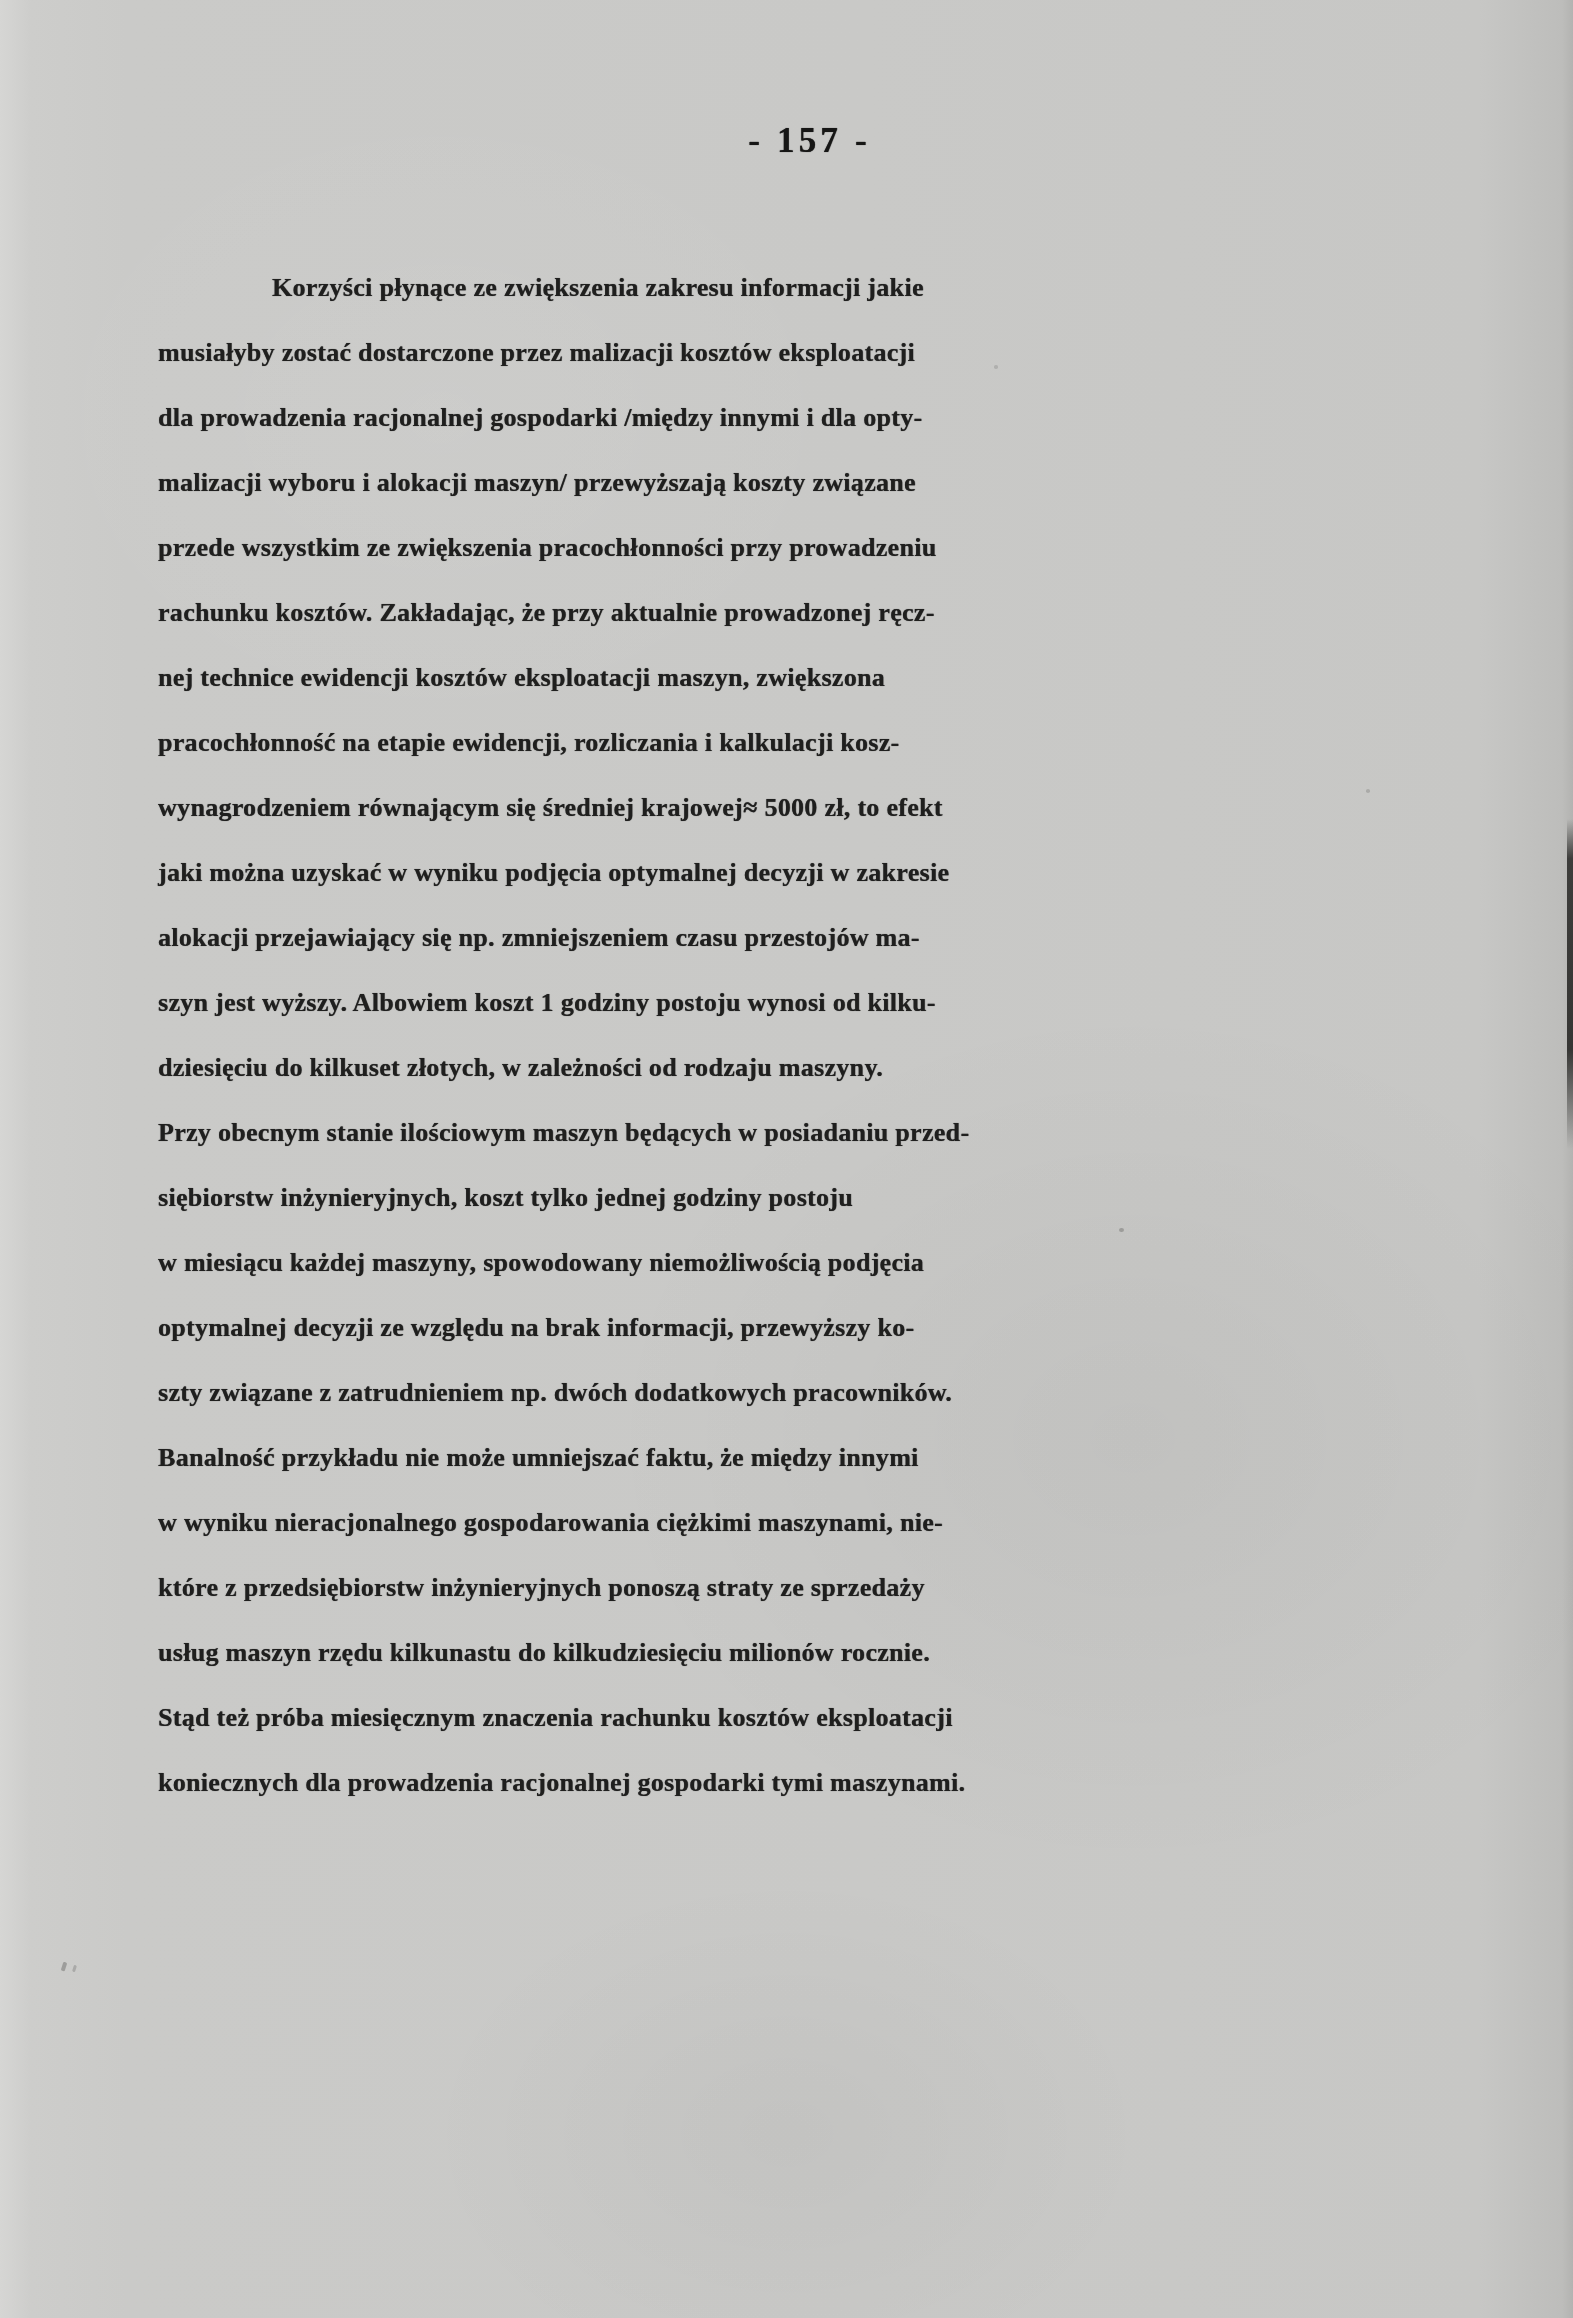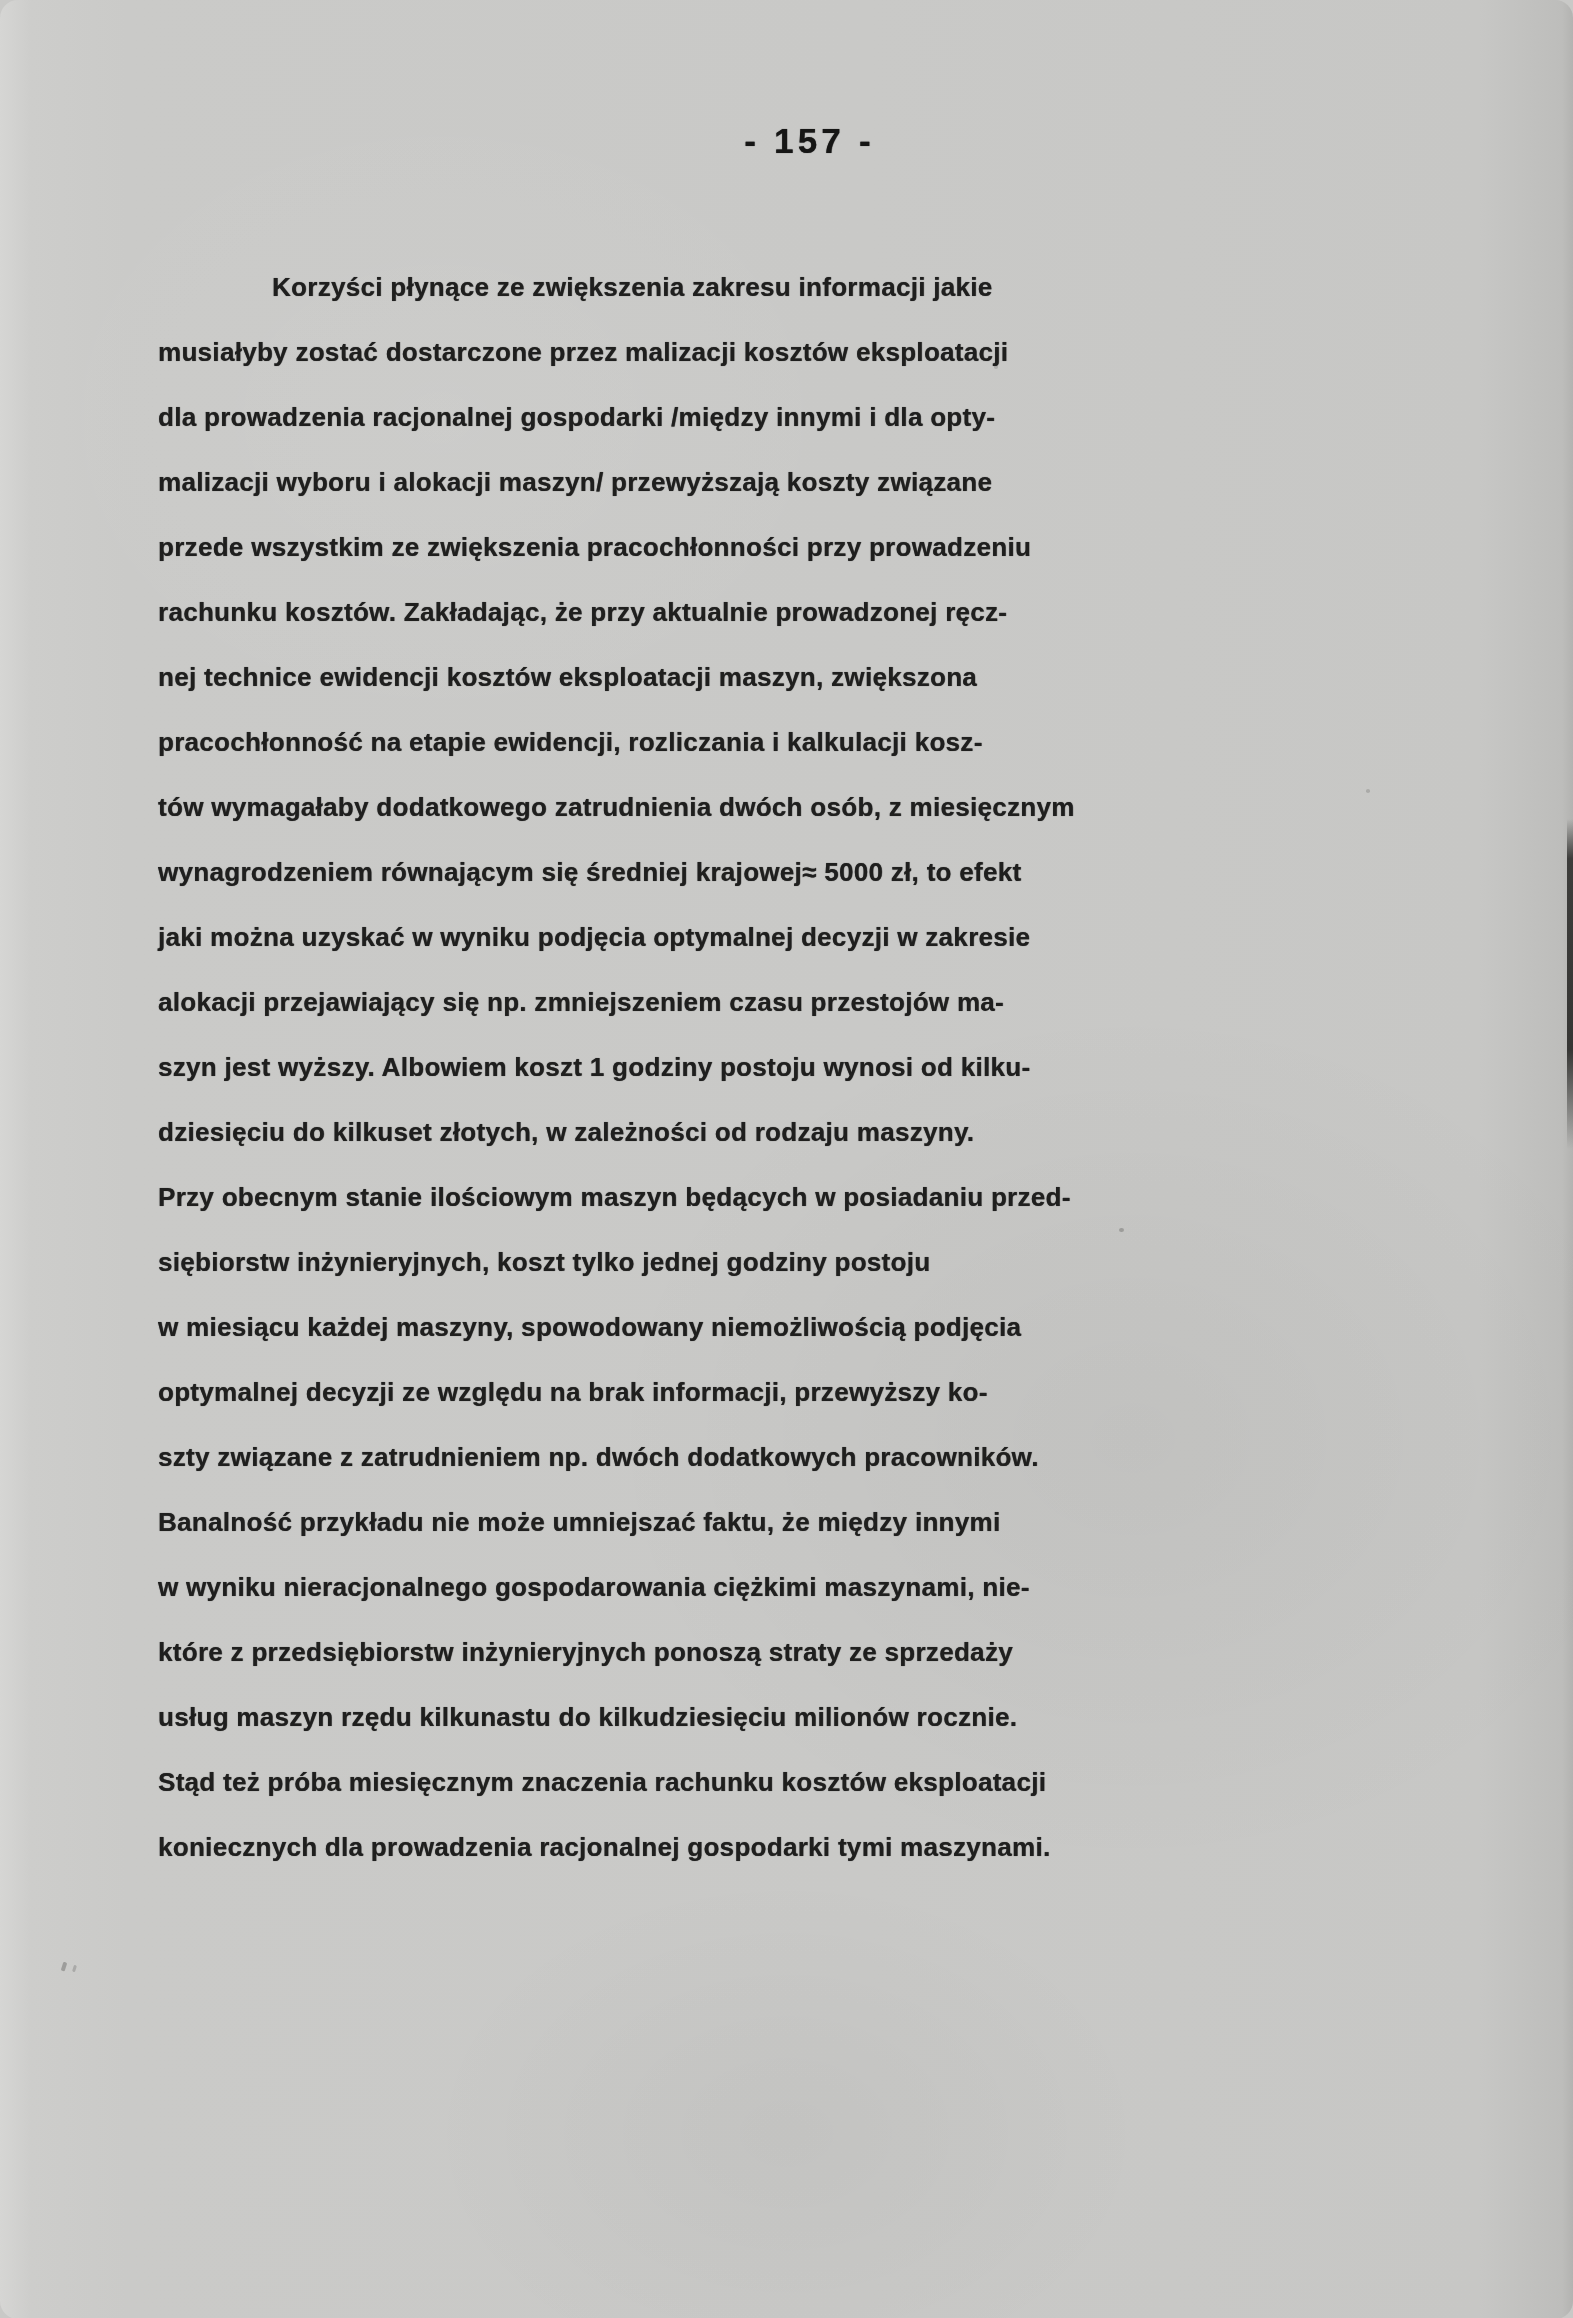--- a/index.html
+++ b/index.html
@@ -11,23 +11,22 @@
     position: relative;
     width: 1573px;
     height: 2319px;
     overflow: hidden;
     background-image:
       radial-gradient(ellipse 631px 491px at 28% 18%, rgba(255,255,255,0.05), rgba(255,255,255,0) 70%),
       radial-gradient(ellipse 771px 631px at 72% 62%, rgba(0,0,0,0.035), rgba(0,0,0,0) 70%),
       radial-gradient(ellipse 491px 351px at 50% 92%, rgba(0,0,0,0.03), rgba(0,0,0,0) 75%),
       linear-gradient(90deg, #d6d6d4 0%, #cdcdcb 2%, #cacac8 8%, #c9c9c7 55%, #c7c7c5 94%, #bdbdbb 99.3%, #b3b3b1 100%),
       linear-gradient(180deg, #cccccb 0%, #c9c9c7 10%, #c9c9c7 88%, #c5c5c3 100%);
-    font-family: Liberation Sans, sans-serif;
+    font-family: Liberation Serif, serif;
     color: #1d1d1c;
-    border-radius: 18px;
   }
   .page-number {
     position: absolute;
     top: 121px;
     left: 0;
     width: 100%;
     text-align: center;
     text-indent: 46px; 
     font-size: 35px;
     font-weight: 700;
@@ -81,21 +80,20 @@
 
   <div class="body-text">
       <div class="text-line first-line">Korzyści płynące ze zwiększenia zakresu informacji jakie</div>
       <div class="text-line">musiałyby zostać dostarczone przez malizacji kosztów eksploatacji</div>
       <div class="text-line">dla prowadzenia racjonalnej gospodarki /między innymi i dla opty-</div>
       <div class="text-line">malizacji wyboru i alokacji maszyn/ przewyższają koszty związane</div>
       <div class="text-line">przede wszystkim ze zwiększenia pracochłonności przy prowadzeniu</div>
       <div class="text-line">rachunku kosztów. Zakładając, że przy aktualnie prowadzonej ręcz-</div>
       <div class="text-line">nej technice ewidencji kosztów eksploatacji maszyn, zwiększona</div>
       <div class="text-line">pracochłonność na etapie ewidencji, rozliczania i kalkulacji kosz-</div>
-      <div class="text-line">tów wymagałaby dodatkowego zatrudnienia dwóch osób, z miesięcznym</div>
       <div class="text-line">wynagrodzeniem równającym się średniej krajowej≈ 5000 zł, to efekt</div>
       <div class="text-line">jaki można uzyskać w wyniku podjęcia optymalnej decyzji w zakresie</div>
       <div class="text-line">alokacji przejawiający się np. zmniejszeniem czasu przestojów ma-</div>
       <div class="text-line">szyn jest wyższy. Albowiem koszt 1 godziny postoju wynosi od kilku-</div>
       <div class="text-line">dziesięciu do kilkuset złotych, w zależności od rodzaju maszyny.</div>
       <div class="text-line">Przy obecnym stanie ilościowym maszyn będących w posiadaniu przed-</div>
       <div class="text-line">siębiorstw inżynieryjnych, koszt tylko jednej godziny postoju</div>
       <div class="text-line">w miesiącu każdej maszyny, spowodowany niemożliwością podjęcia</div>
       <div class="text-line">optymalnej decyzji ze względu na brak informacji, przewyższy ko-</div>
       <div class="text-line">szty związane z zatrudnieniem np. dwóch dodatkowych pracowników.</div>

